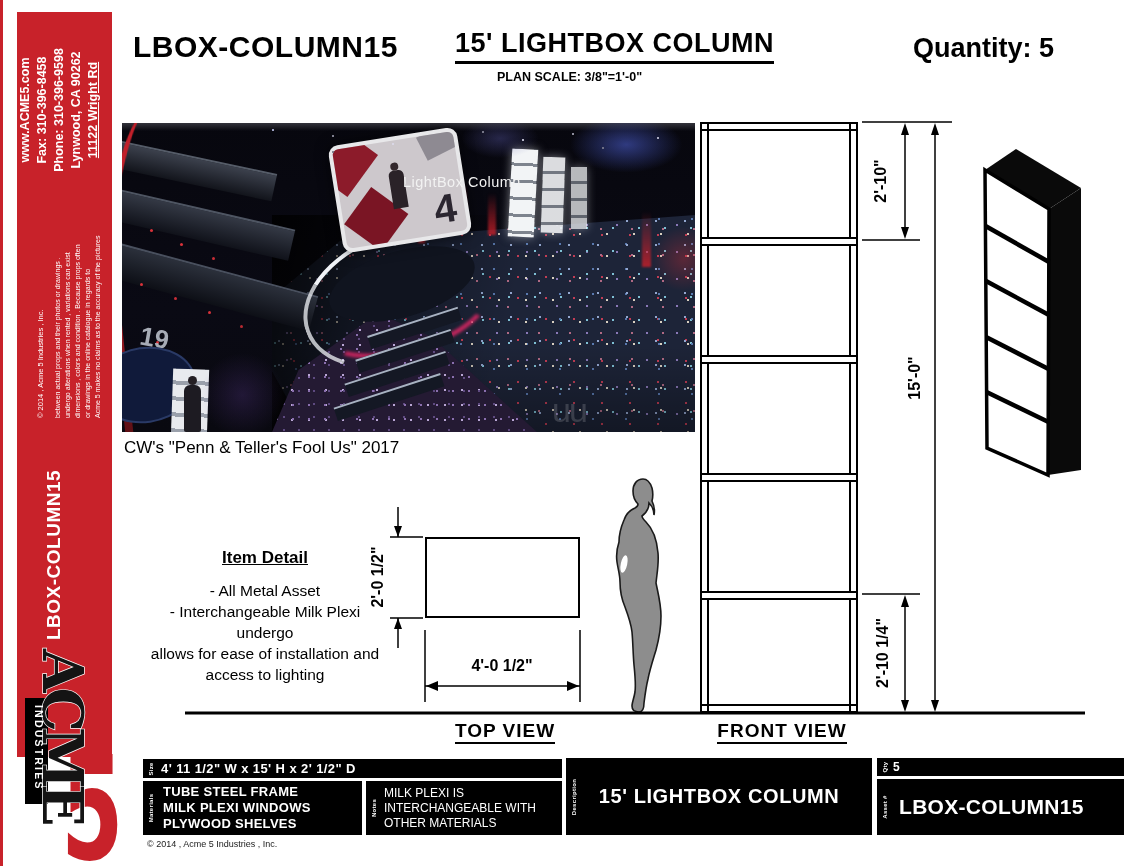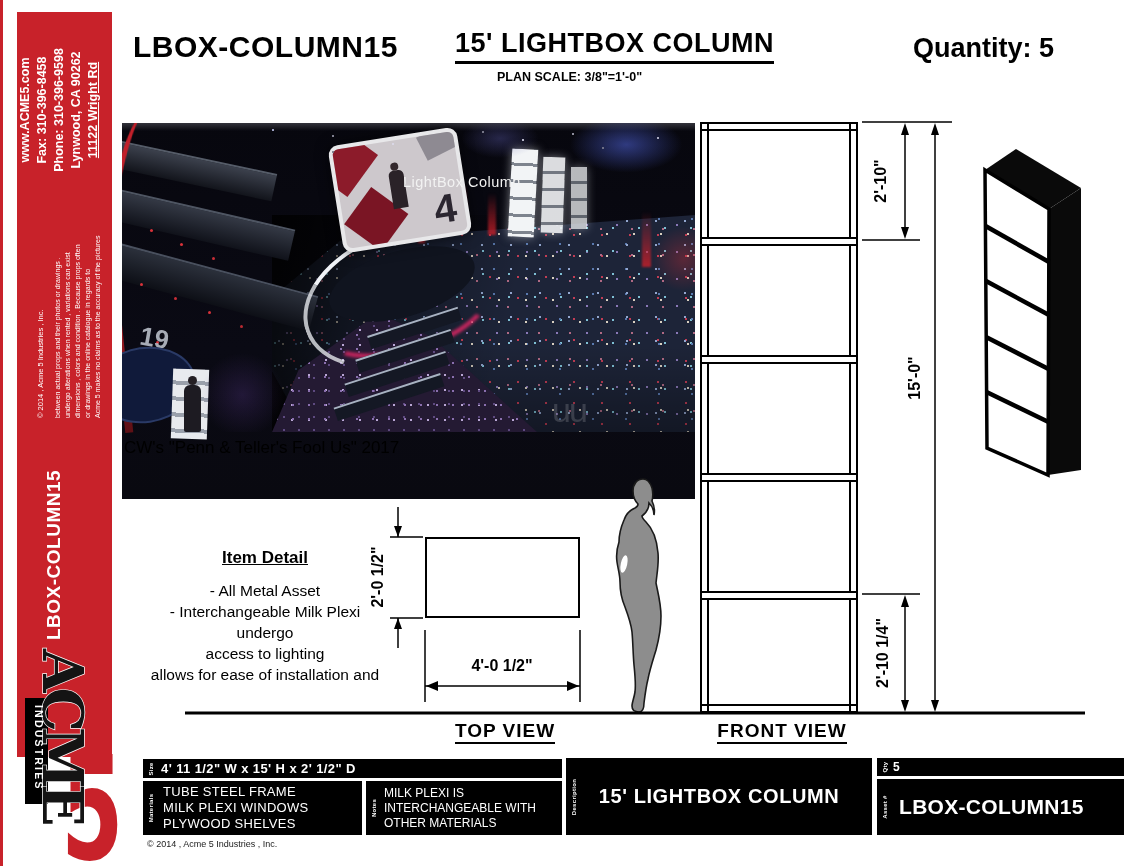--- a/index.html
+++ b/index.html
@@ -23,21 +23,21 @@
              display:flex;align-items:center;white-space:nowrap;}
 
   
   .hdr-code{left:133px;top:30px;font-size:30px;font-weight:bold;letter-spacing:.5px;}
   .hdr-title{left:455px;top:28px;font-size:27px;font-weight:bold;letter-spacing:.5px;
              border-bottom:3px solid #000;padding-bottom:2px;}
   .hdr-scale{left:497px;top:70px;font-size:12.5px;font-weight:bold;}
   .hdr-qty{left:913px;top:33px;font-size:27px;font-weight:bold;}
 
   
-  .photo{left:122px;top:123px;width:573px;height:376px;background:linear-gradient(180deg,#07070e,#0a0a14 60%,#090910);overflow:hidden;text-align:center;}
+  .photo{left:122px;top:123px;width:573px;height:309px;background:linear-gradient(180deg,#07070e,#0a0a14 60%,#090910);overflow:hidden;text-align:center;}
   .photo *{position:absolute;}
   .ph-topband{left:0;top:0;width:573px;height:8px;background:linear-gradient(180deg,#34343c,transparent);}
   .ph-specks{left:150px;top:6px;width:2px;height:2px;background:#cfd4ff;border-radius:50%;
     box-shadow:60px 6px #aab,120px 14px #dde,210px 2px #99a,250px 10px #eef,300px 4px #bbc,330px 18px #889,385px 8px #dde,60px 22px #667;}
   .ph-flares{left:0;top:0;width:573px;height:309px;background:
      radial-gradient(80px 40px at 88% 7%,rgba(80,100,220,.55),transparent 70%),
      radial-gradient(55px 28px at 66% 5%,rgba(90,90,170,.38),transparent 70%),
      radial-gradient(46px 46px at 98% 44%,rgba(205,45,55,.35),transparent 70%),
      radial-gradient(60px 60px at 21% 88%,rgba(95,60,150,.28),transparent 70%);}
   .ph-redpillar{left:-14px;top:-10px;width:34px;height:210px;border-radius:50%;
@@ -113,21 +113,21 @@
   .dims line,.dims path{stroke:#000;}
   .dims text{font-family:"Liberation Sans",sans-serif;font-weight:bold;font-size:16px;fill:#000;}
 
   
   .cell{background:#000;color:#fff;box-sizing:border-box;}
   .vlabel{position:absolute;left:8px;top:50%;transform:translate(-50%,-50%) rotate(-90deg);
           font-size:6px;font-weight:bold;white-space:nowrap;letter-spacing:.3px;}
   .size-row{left:143px;top:759px;width:419px;height:19px;display:flex;align-items:center;}
   .size-row .val{padding-left:18px;font-size:13px;font-weight:bold;letter-spacing:.4px;}
   .mat-cell{left:143px;top:781px;width:219px;height:54px;display:flex;flex-direction:column;justify-content:center;}
-  .mat-cell .ln{padding-left:20px;font-size:13px;font-weight:normal;line-height:16px;letter-spacing:.3px;}
+  .mat-cell .ln{padding-left:20px;font-size:13px;font-weight:bold;line-height:16px;letter-spacing:.3px;}
   .notes-cell{left:366px;top:781px;width:196px;height:54px;display:flex;flex-direction:column;justify-content:center;}
   .notes-cell .ln{padding-left:18px;font-size:12px;font-weight:normal;line-height:15px;}
   .desc-cell{left:566px;top:758px;width:306px;height:77px;display:flex;align-items:center;justify-content:center;}
   .desc-cell .val{font-size:20px;font-weight:bold;letter-spacing:.6px;}
   .qty-row{left:877px;top:758px;width:247px;height:18px;display:flex;align-items:center;}
   .qty-row .val{padding-left:16px;font-size:12px;font-weight:bold;}
   .asset-cell{left:877px;top:779px;width:247px;height:56px;display:flex;align-items:center;}
   .asset-cell .val{padding-left:22px;font-size:21px;font-weight:bold;letter-spacing:.3px;}
   .tbl-copy{left:147px;top:839px;font-size:9px;color:#222;}
 </style>
@@ -213,22 +213,22 @@
     <div class="ph-watermark">uu</div>
   </div>
   <div class="abs caption">CW's "Penn &amp; Teller's Fool Us" 2017</div>
 
   <div class="abs item-detail">
     <h3>Item Detail</h3>
     <div class="lines">
       <div>- All Metal Asset</div>
       <div>- Interchangeable  Milk Plexi</div>
       <div>undergo</div>
+      <div>allows for ease of installation and</div>
       <div>access to lighting</div>
-      <div>allows for ease of installation and</div>
     </div>
   </div>
 
   <div class="abs tv-rect"></div>
 
   <svg class="abs" style="left:608px;top:476px;" width="76" height="240" viewBox="0 0 76 240">
     <path fill="#8d8d8d" stroke="#1a1a1a" stroke-width="1.6" d="M35,3 C29,3 25,8 25,15 C25,20 27,25 30,28 C30,30 29,31 27,32 C22,34 18,38 16,44 C13,51 11,58 11,66 C9,72 8,79 9,86 C10,93 12,99 12,106 C12,115 14,124 17,131 C20,139 23,147 24,156 C25,167 25,178 26,189 C27,199 28,208 27,216 C26,222 24,227 24,230 C24,234 27,236 31,236 C35,236 36,231 36,227 C37,219 38,211 40,203 C42,193 45,184 48,174 C51,163 53,152 53,140 C53,128 50,117 48,107 C49,97 51,87 50,77 C49,65 45,53 38,46 C36,44 34,42 34,40 C38,37 41,33 41,27 C44,30 46,34 46,39 C47,34 46,29 44,25 C45,21 45,16 44,12 C42,6 39,3 35,3 Z"></path>
     <ellipse cx="16" cy="88" rx="3.2" ry="9" fill="#ffffff" transform="rotate(12 16 88)"></ellipse>
   </svg>
 

